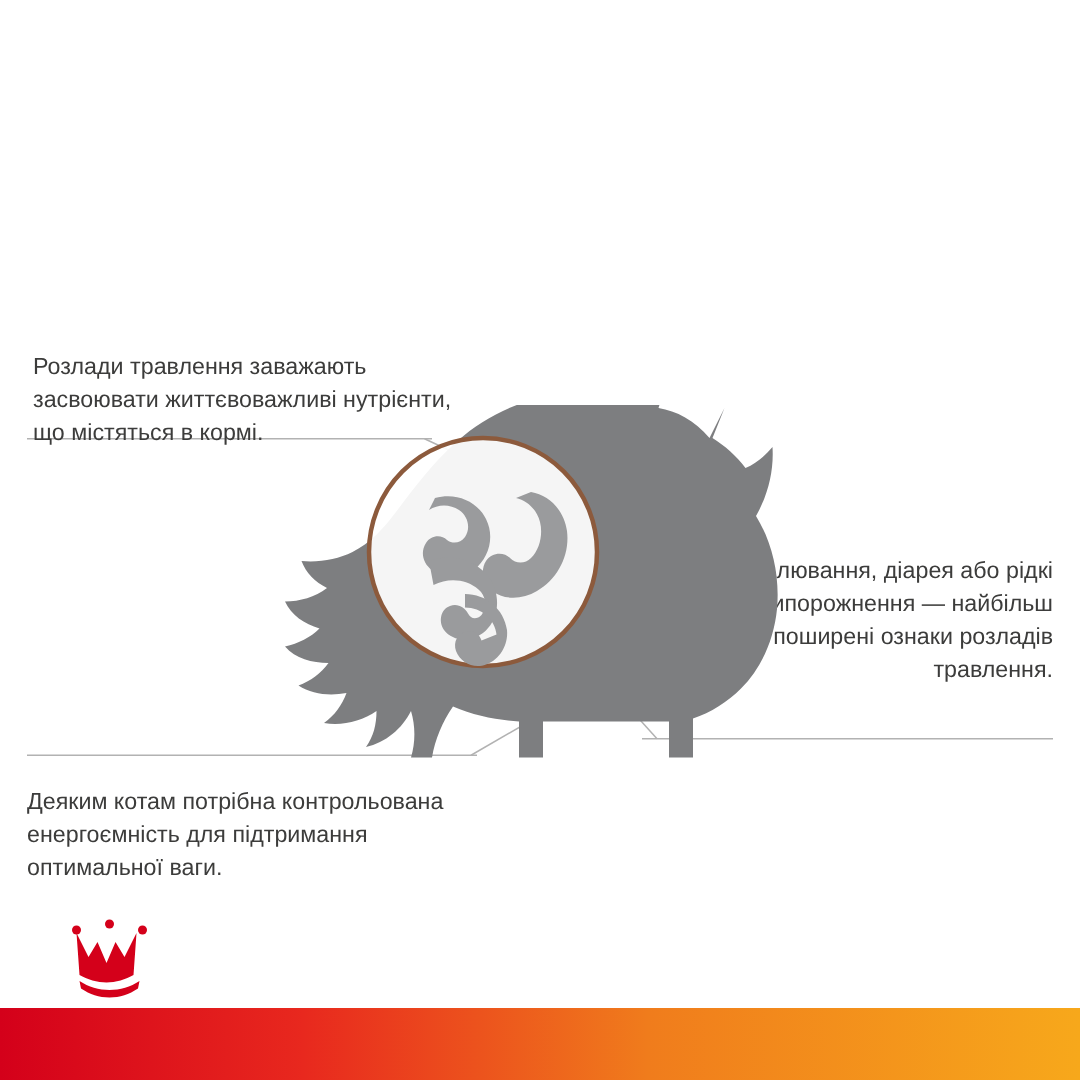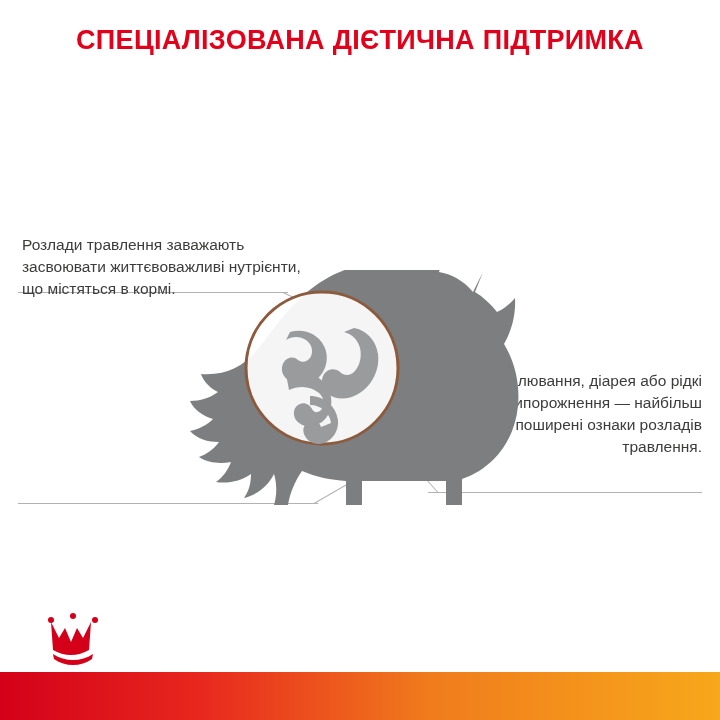--- a/index.html
+++ b/index.html
@@ -119,30 +119,30 @@
     bottom: 52px;
     width: 56px;
     height: 60px;
   }
 </style>
 </head>
 <body>
 
 <div class="page">
 
-  <div class="title">СПЕЦІАЛІЗОВАНА ДІЄТИЧНА ПІДТРИМКА</div>
 
   <div class="line line-tl-h"></div>
   <div class="line line-tl-d"></div>
   <div class="line line-bl-h"></div>
   <div class="line line-bl-d"></div>
   <div class="line line-r-h"></div>
   <div class="line line-r-d"></div>
 
   <div class="callout callout-tl">Розлади травлення заважають засвоювати життєвоважливі нутрієнти, що містяться в кормі.</div>
+  <div class="callout callout-bl">Деяким котам потрібна контрольована енергоємність для підтримання оптимальної ваги.</div>
   <div class="callout callout-r">Блювання, діарея або рідкі випорожнення — найбільш поширені ознаки розладів травлення.</div>
 
   <div class="art">
     <svg viewBox="0 0 430 240" width="430" height="240" xmlns="http://www.w3.org/2000/svg">
 
       <g fill="#7d7e80">
         <path d="M333 22 c-10 -12 -22 -18 -34 -20 l6 -20 -22 13 c-14 -4 -30 -5 -46 -3
                  c-26 3 -52 14 -72 32 c-16 14 -28 30 -40 46 c-9 12 -18 22 -30 28
                  c-10 5 -22 7 -34 6 c3 8 9 14 17 18 c-8 6 -18 9 -28 9 c4 9 13 15 23 18
                  c-6 6 -14 10 -23 12 c7 8 18 11 29 11 c-5 7 -12 12 -20 15 c9 6 21 7 32 5

